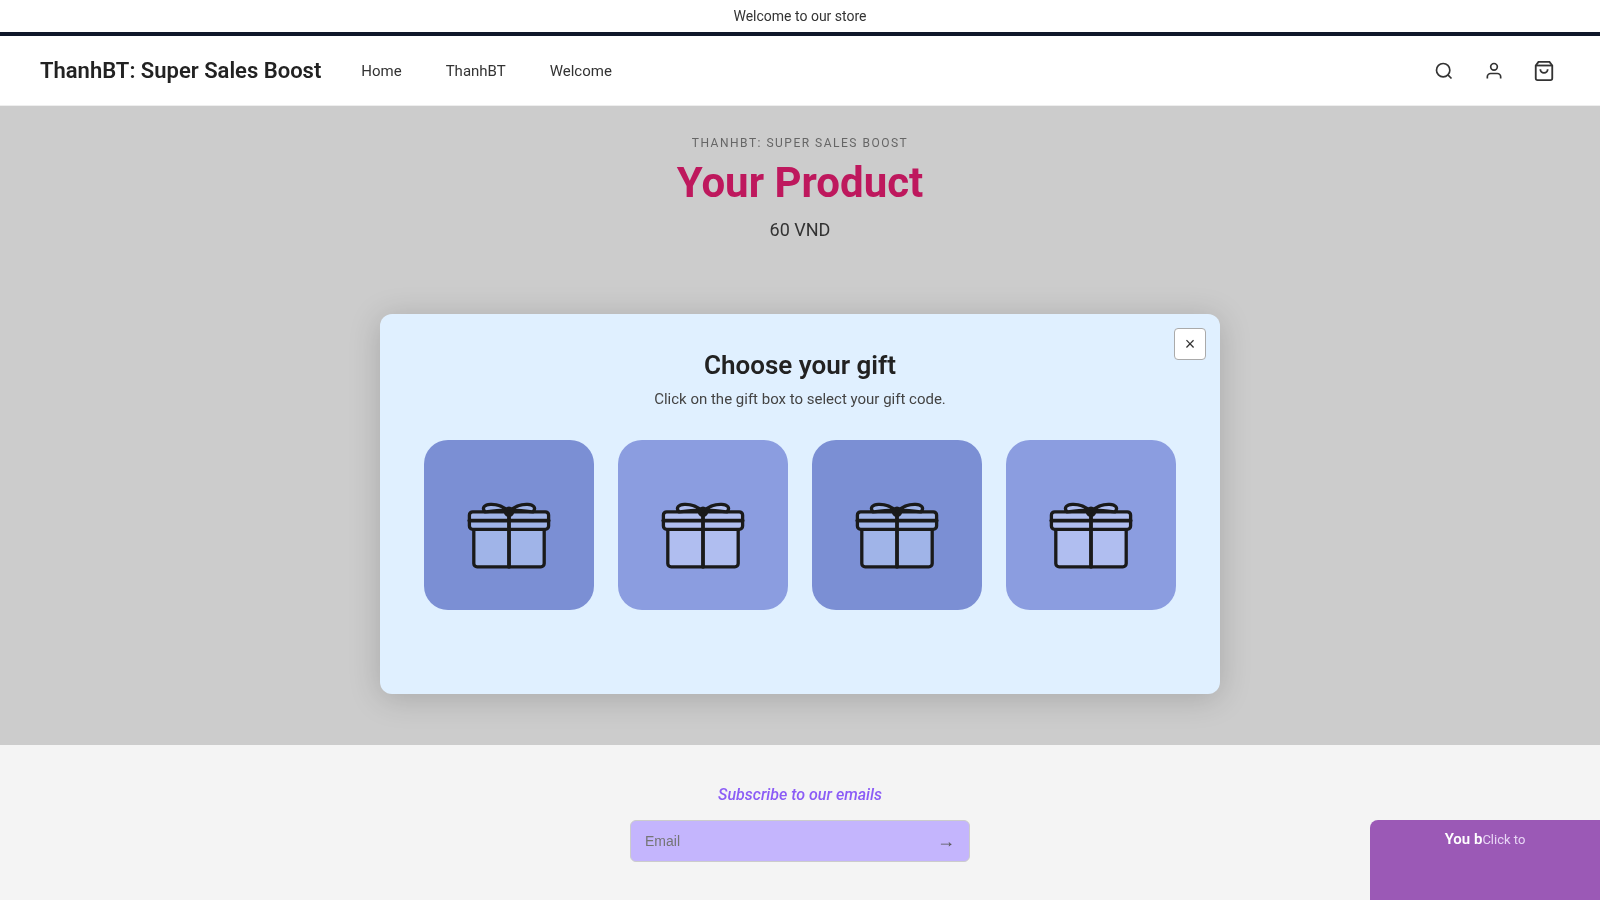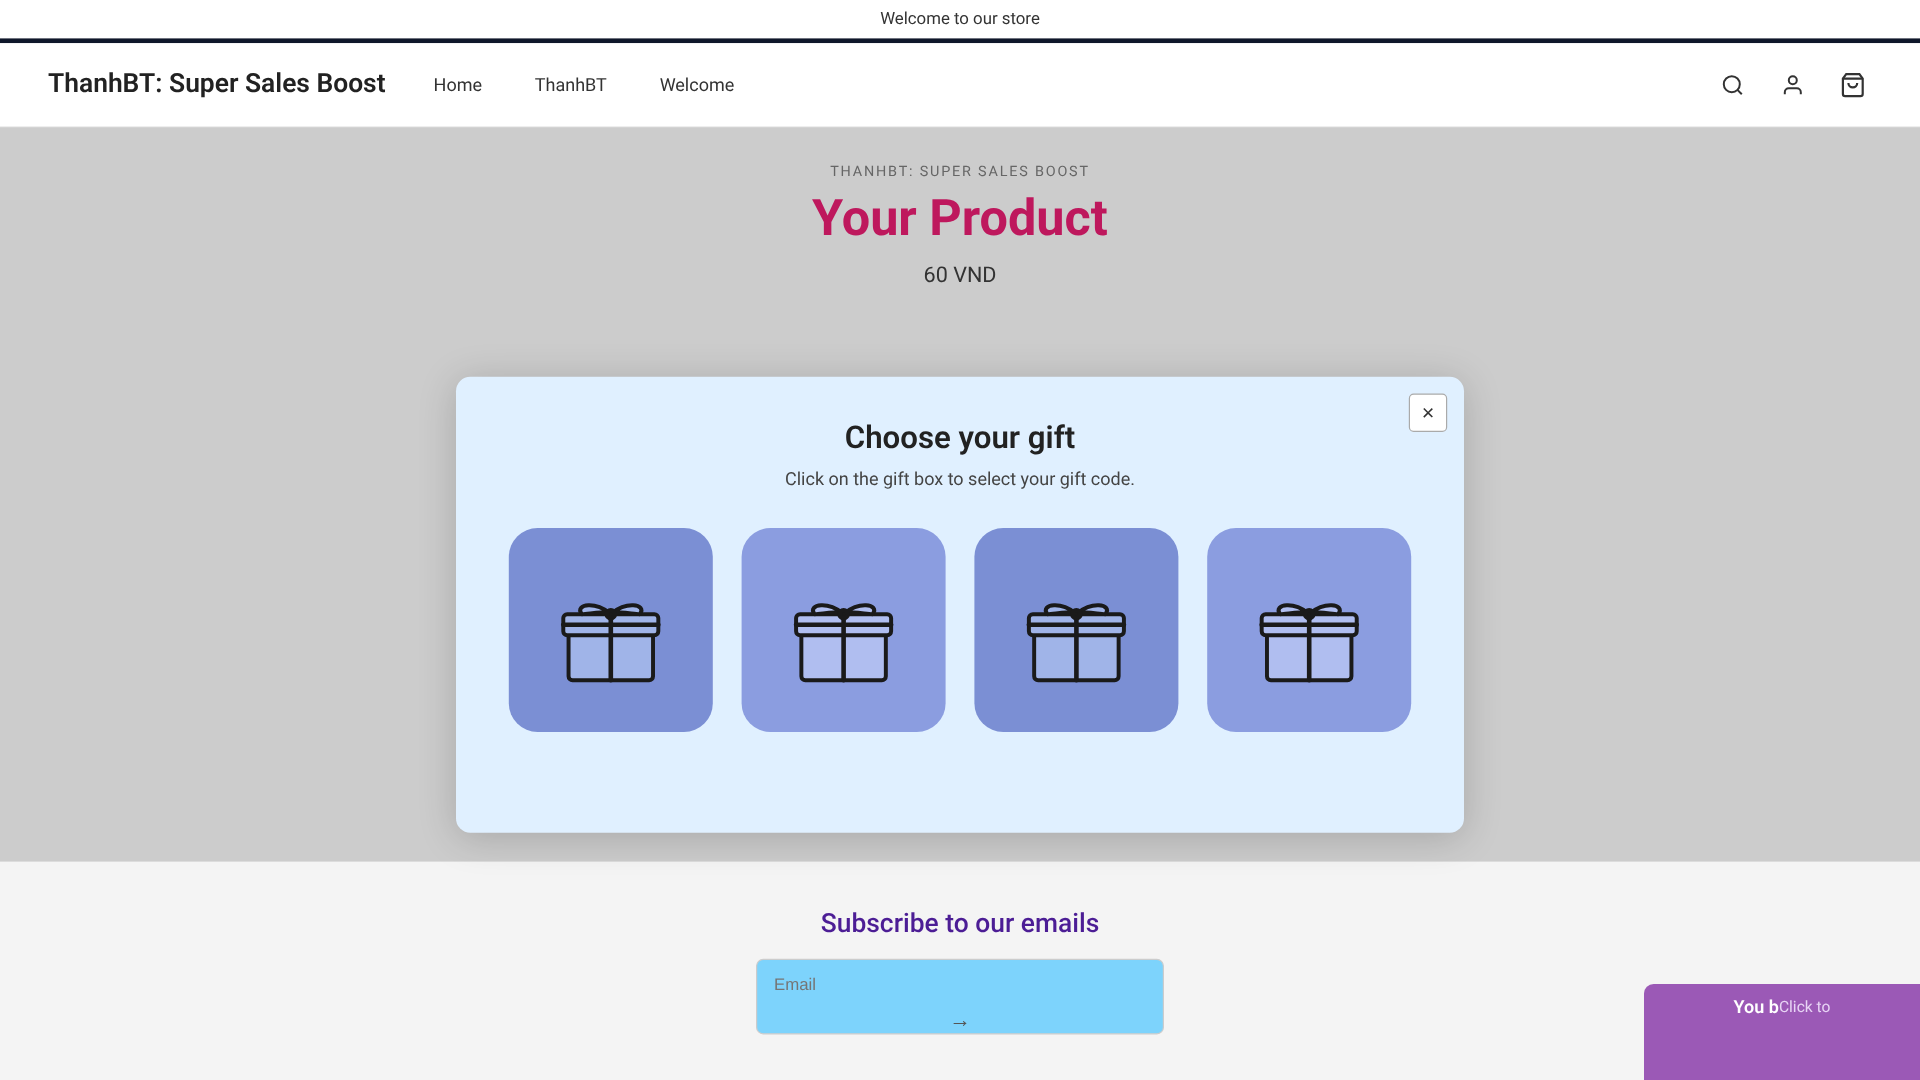--- a/index.html
+++ b/index.html
@@ -106,34 +106,34 @@
     .footer-section {
       position: absolute;
       bottom: 0;
       left: 0;
       right: 0;
       background: #f4f4f4;
       padding: 40px 20px;
       text-align: center;
     }
     .footer-title {
-      font-size: 22px;
+      font-size: 16px;
       font-weight: 500;
-      color: #4c1d95;
+      color: #8b5cf6;
       margin-bottom: 16px;
+      font-style: italic;
     }
     .email-form {
       display: flex;
       max-width: 340px;
       margin: 0 auto;
       border: 1px solid #ccc;
       border-radius: 6px;
-      background: #7dd3fc;
+      background: #c4b5fd;
       overflow: hidden;
-      flex-direction: column;
     }
     .email-input {
       flex: 1;
       border: none;
       outline: none;
       padding: 12px 14px;
       font-size: 14px;
       color: #333;
       background: transparent;
     }

